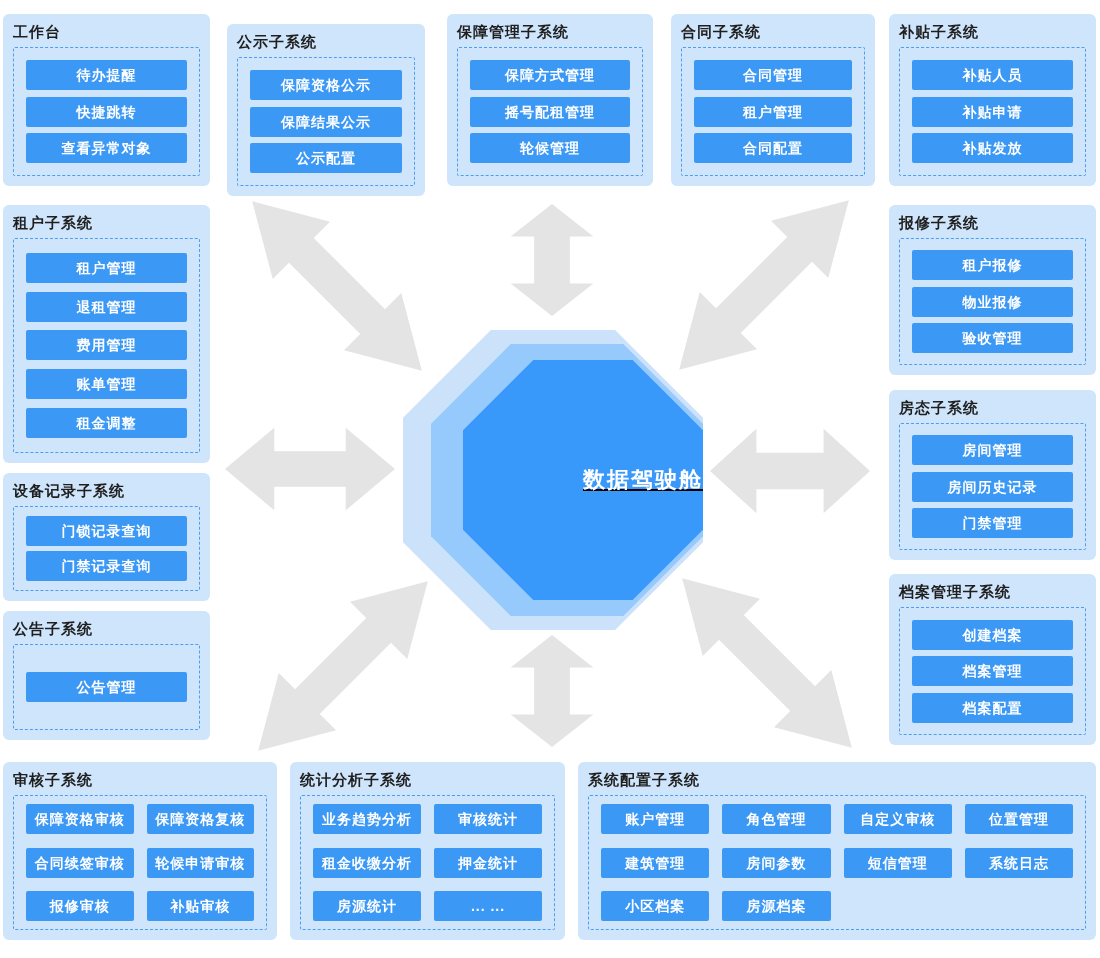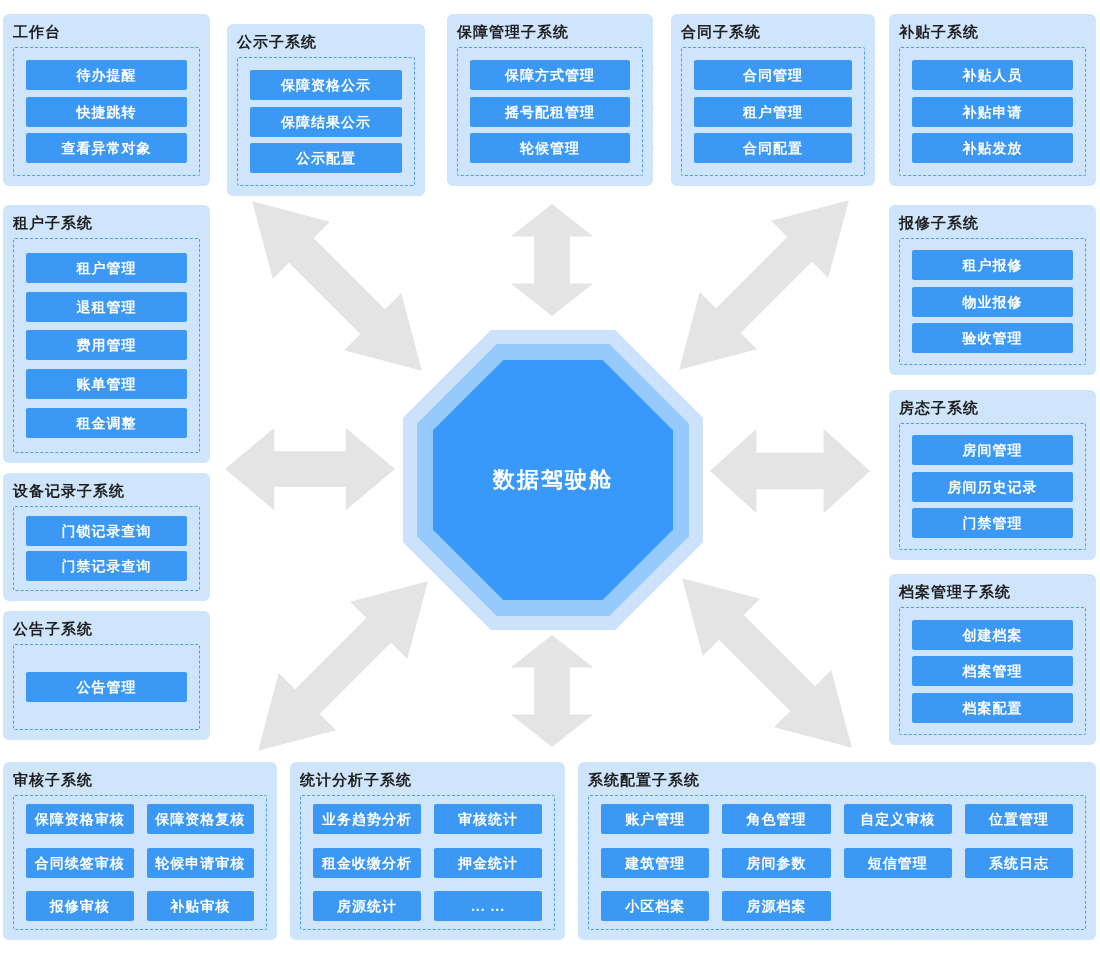--- a/index.html
+++ b/index.html
@@ -56,21 +56,22 @@
     border-radius:2px;
     cursor:pointer;
     letter-spacing:1px;
     white-space:nowrap;
   }
 
   .octagon{
     clip-path:polygon(29.29% 0%,70.71% 0%,100% 29.29%,100% 70.71%,70.71% 100%,29.29% 100%,0% 70.71%,0% 29.29%);
     display:flex;
     align-items:center;
-    justify-content:center;
+    justify-content:flex-end;
+    text-decoration:underline;
   }
   .oct-outer{position:absolute;left:403px;top:330px;width:300px;height:300px;background:#cce2fa;}
   .oct-mid{width:272px;height:272px;background:#97cafc;}
   .oct-inner{width:240px;height:240px;background:#3999fa;}
   .oct-label{
     color:#ffffff;
     font-size:22px;
     font-weight:bold;
     letter-spacing:2px;
     text-align:center;

